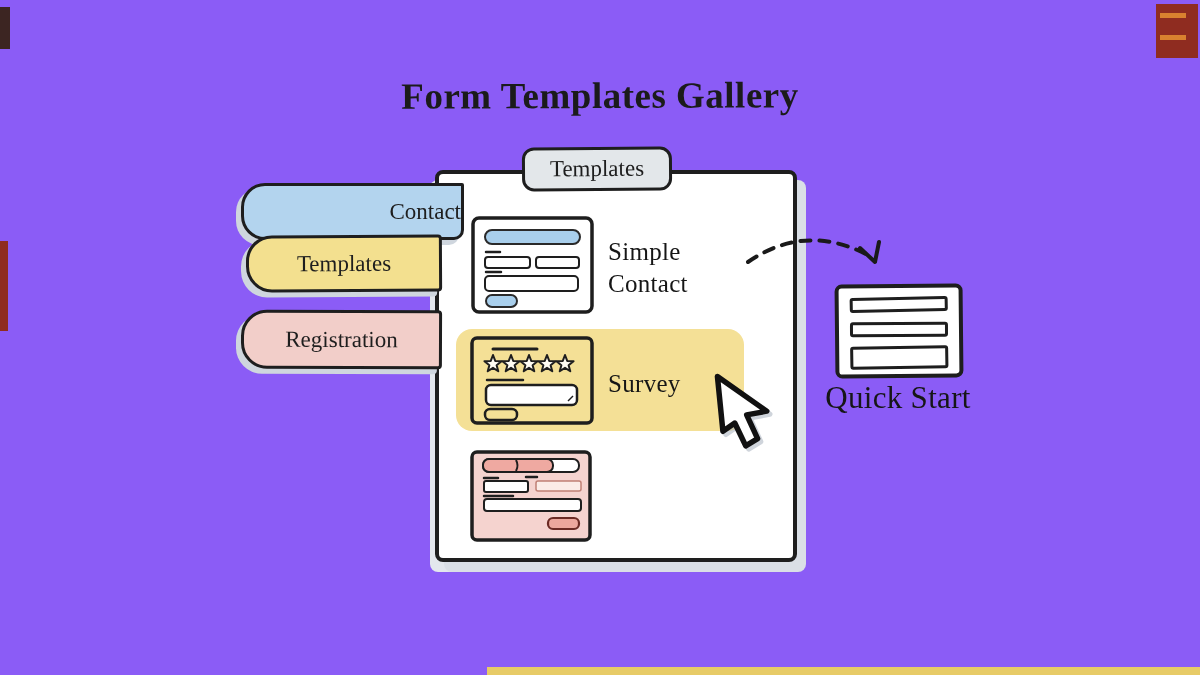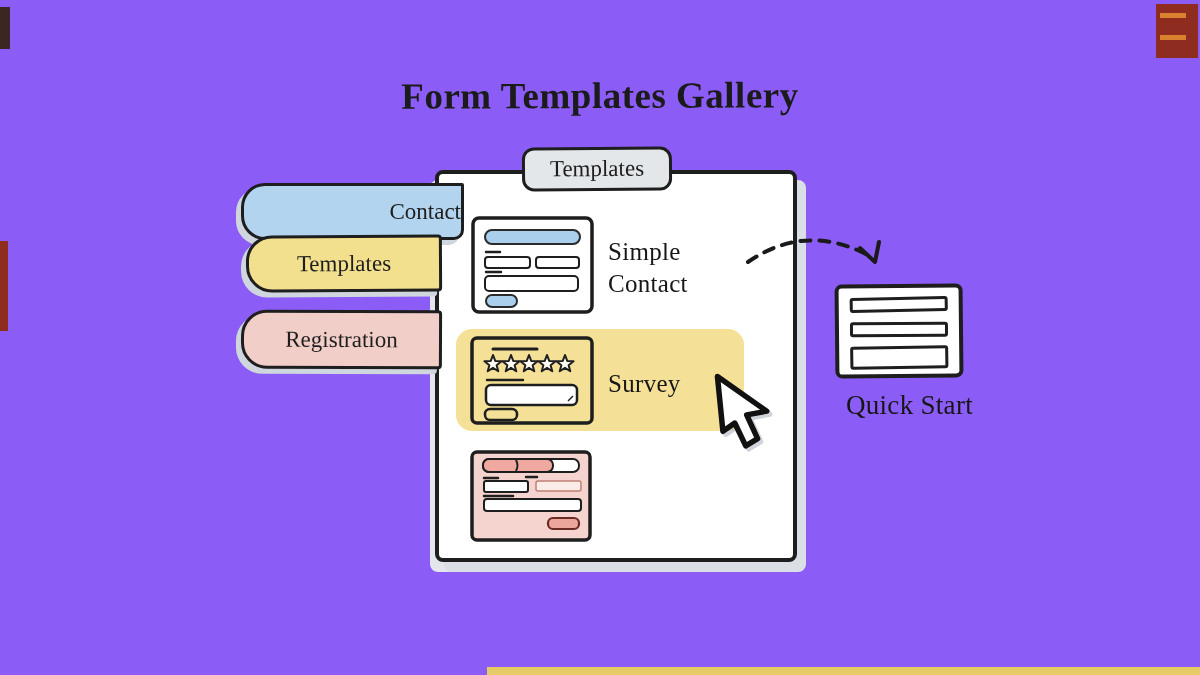--- a/index.html
+++ b/index.html
@@ -64,22 +64,22 @@
     transform:rotate(-0.6deg);z-index:2;
   }
   .quick-bar{
     position:absolute;left:11px;right:11px;box-sizing:border-box;
     border:3px solid #1e1e1e;border-radius:3px;background:#ffffff;
   }
   .qb1{top:9px;height:15px;transform:rotate(-0.5deg);}
   .qb2{top:34px;height:15px;transform:rotate(0.4deg);}
   .qb3{top:58px;height:23px;transform:rotate(-0.3deg);}
   .quick-label{
-    position:absolute;left:823px;top:390px;width:150px;text-align:right;
-    font-size:27px;letter-spacing:.3px;color:#161616;z-index:2;
+    position:absolute;left:823px;top:380px;width:150px;text-align:center;
+    font-size:31px;letter-spacing:.3px;color:#161616;z-index:2;
   }
   
   .artifact{position:absolute;z-index:1;}
   .art-tl{left:0;top:7px;width:10px;height:42px;background:#3c2522;}
   .art-tr{right:2px;top:4px;width:42px;height:54px;background:#8f2c20;}
   .art-tr .dash{position:absolute;left:4px;width:26px;height:5px;background:#d9812f;}
   .art-left{left:0;top:241px;width:8px;height:90px;background:#8f2c20;}
   .art-bottom{left:487px;right:0;bottom:0;height:8px;background:#e7cb67;}
   svg{display:block;}
 </style>

